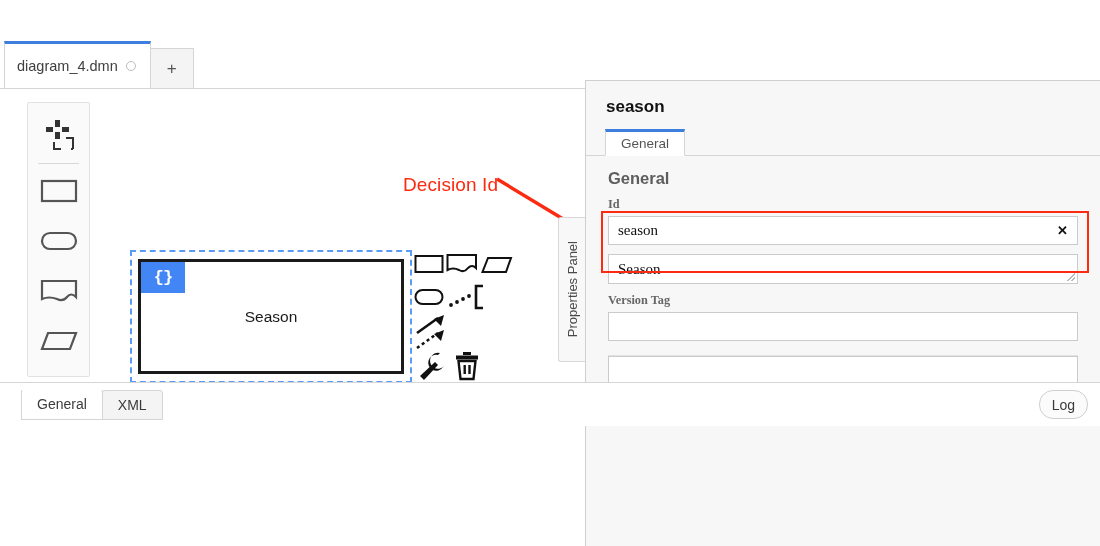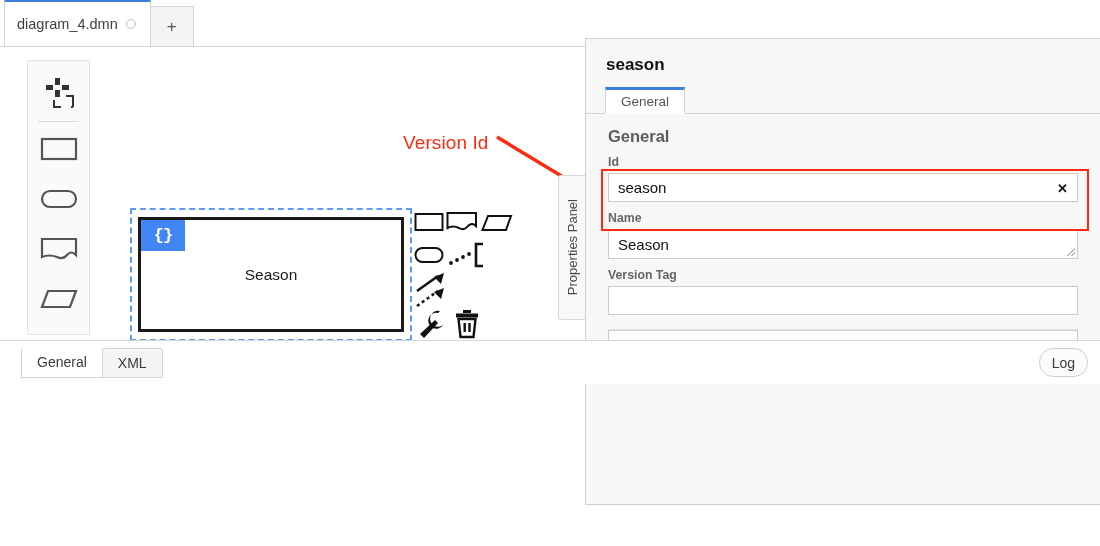--- a/index.html
+++ b/index.html
@@ -8,20 +8,21 @@
     margin: 0; padding: 0;
     width: 1100px; height: 546px;
     overflow: hidden;
     background: #ffffff;
     font-family: "Liberation Sans", sans-serif;
   }
   #app {
     position: relative;
     width: 1100px; height: 384px;
     background: #fef9c3;
+    margin-top: 42px;
   }
 
   
   .tabbar {
     position: absolute; left: 0; top: 0;
     width: 1100px; height: 47px;
     background: #ffffff;
     border-bottom: 1px solid #d5d5d5;
     display: flex;
     align-items: flex-end;
@@ -240,21 +241,21 @@
     font-size: 16.5px;
     font-weight: bold;
     color: #5d5d5d;
     padding: 13px 0 9px 0;
   }
   .group-divider {
     height: 1px;
     background: #e2e2e2;
     margin: 12px 0 0 0;
   }
-  .field { position: relative; padding-bottom: 2px; }
+  .field { position: relative; padding-bottom: 2px; font-family: Liberation Serif, serif; }
   .field-label {
     font-size: 12.3px;
     font-weight: bold;
     color: #666;
     margin-bottom: 4px;
   }
   .field-input {
     position: relative;
     width: 100%;
     height: 29px;
@@ -475,21 +476,21 @@
         <svg width="28" height="30" viewBox="0 0 28 30">
           <rect x="10" y="1" width="8" height="3" fill="#111"></rect>
           <rect x="3" y="4.5" width="22" height="4" fill="#111"></rect>
           <path d="M5.5 10 H22.5 L20.5 28 H7.5 Z" fill="none" stroke="#111" stroke-width="2.4"></path>
           <rect x="10.5" y="14" width="2.4" height="9" fill="#111"></rect>
           <rect x="15.3" y="14" width="2.4" height="9" fill="#111"></rect>
         </svg>
       </div>
     </div>
 
-    <div class="annot-text">Version Id</div>
+    <div class="annot-text">Decision Id</div>
     <svg class="annot-arrow" viewBox="0 0 110 70">
       <line x1="2" y1="2" x2="88" y2="54" stroke="#fb2a10" stroke-width="3.4"></line>
       <path d="M98 62 L74 51 L81 44 Z" fill="#fb2a10"></path>
     </svg>
 
     <div class="pp-toggle">
       <span>Properties Panel</span>
     </div>
   </div>
 
@@ -510,21 +511,20 @@
         <div class="field-label">Id</div>
         <div class="field-input">
           <span>season</span>
           <span class="clear-x">✕</span>
         </div>
       </div>
 
       <div class="field-gap"></div>
 
       <div class="field">
-        <div class="field-label">Name</div>
         <div class="field-input textarea">
           <span>Season</span>
           <span class="resize-grip"></span>
         </div>
       </div>
 
       <div class="field-gap"></div>
 
       <div class="field">
         <div class="field-label">Version Tag</div>

